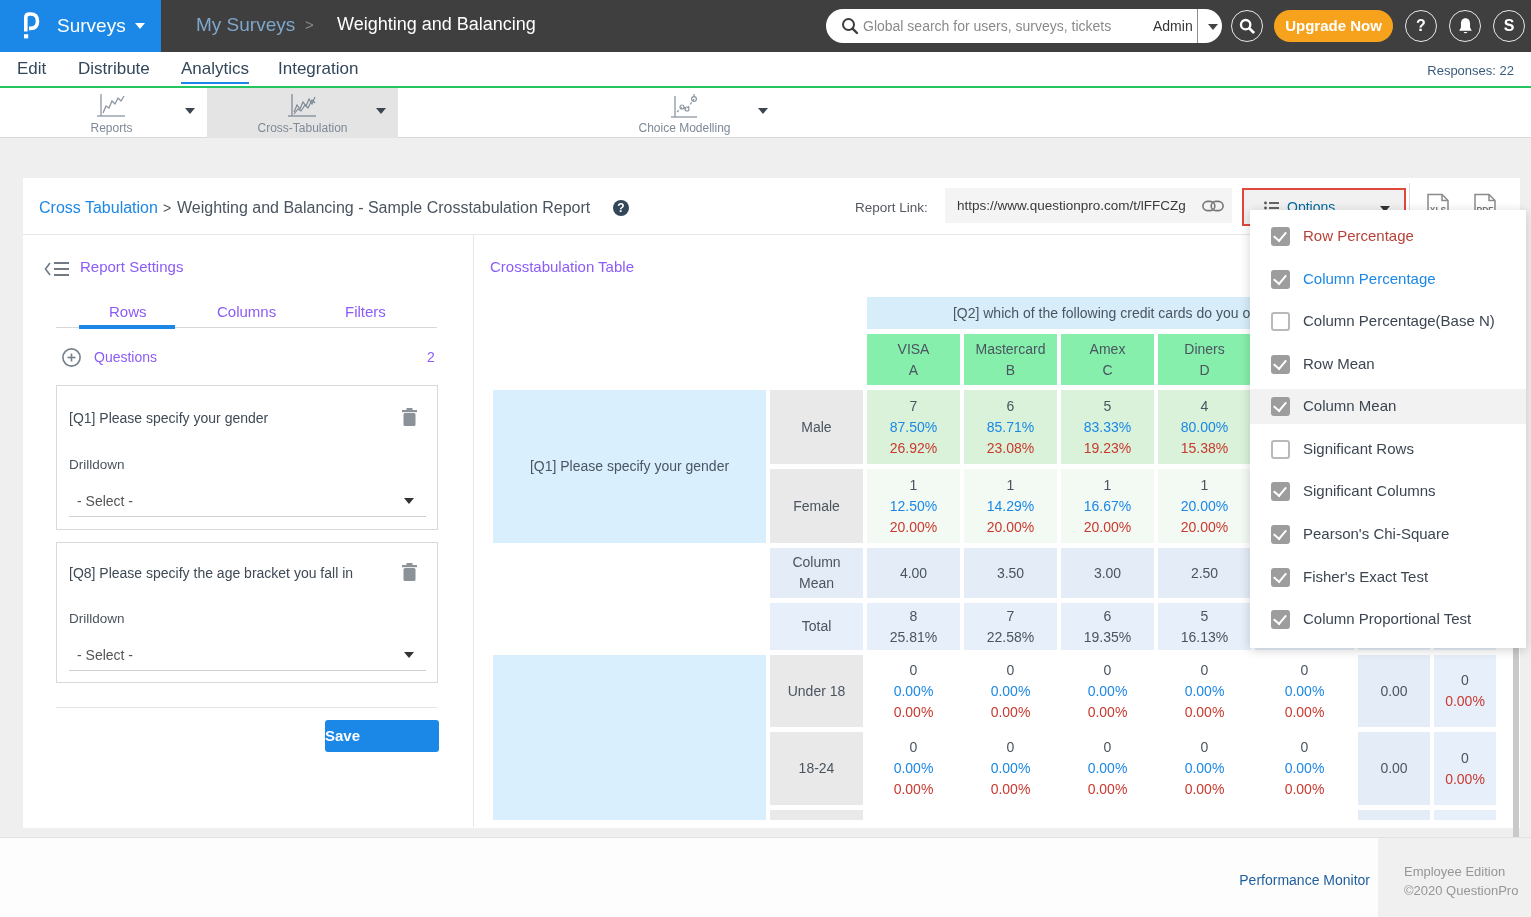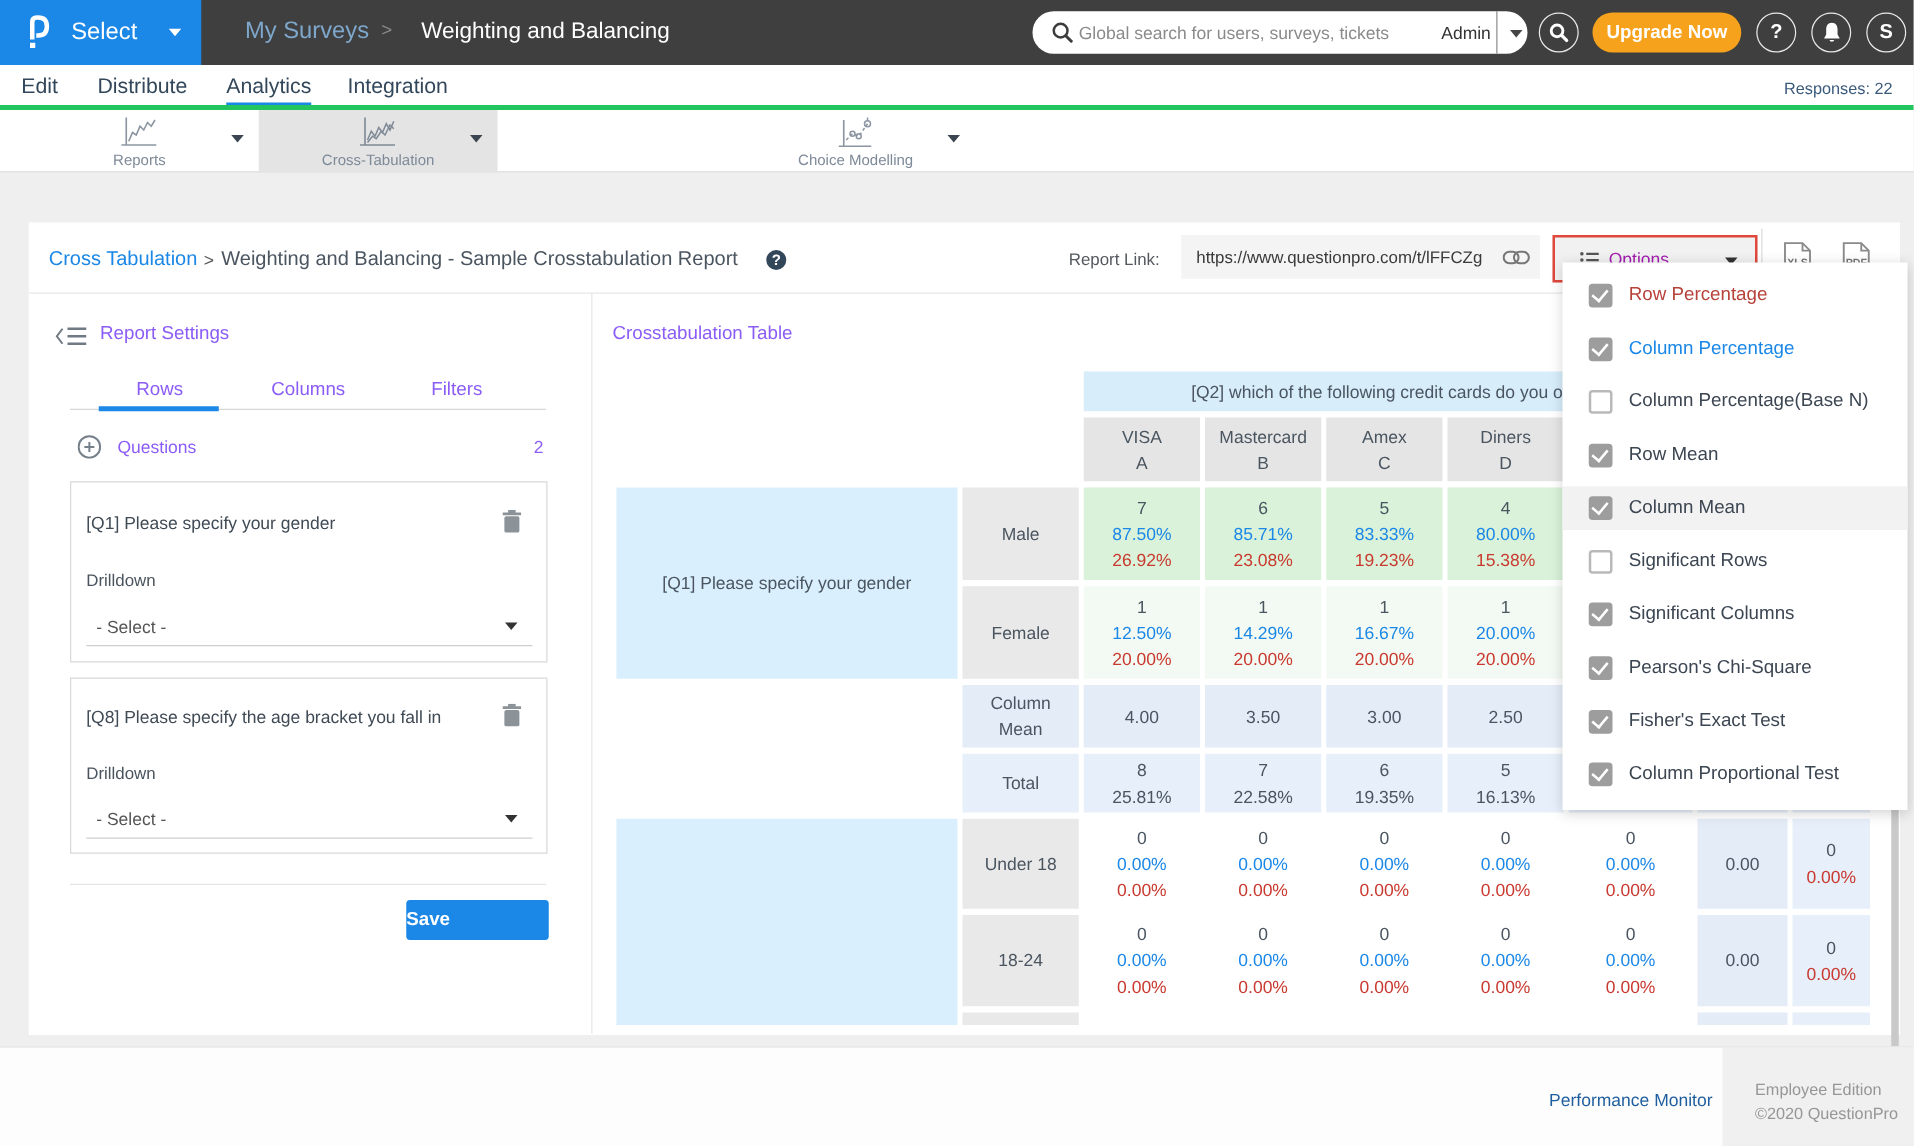--- a/index.html
+++ b/index.html
@@ -16,21 +16,21 @@
 #crumbsep { position:absolute; left:305px; top:16px; font-size:15px; color:#8a8a8a; }
 #crumb2 { position:absolute; left:337px; top:14px; font-size:18px; color:#fff;text-align:right; }
 #searchpill { position:absolute; left:826px; top:9px; width:396px; height:34px; background:#fff; border-radius:17px;text-align:center; }
 #searchpill .ph { position:absolute; left:37px; top:9px; font-size:14px; color:#8a8a8a; }
 #searchpill .adm { position:absolute; left:327px; top:9px; font-size:14px; color:#333; }
 #searchpill .vsep { position:absolute; left:371px; top:0px; width:1px; height:34px; background:#8f8f8f; }
 #searchpill .caret { position:absolute; left:382px; top:15px; border-top-color:#444; }
 .circbtn { position:absolute; width:32px; height:32px; border:1px solid #e8e8e8; border-radius:50%; top:10px; color:#fff; text-align:center; font-size:16px; font-weight:bold; line-height:30px; }
 #upgrade { position:absolute; left:1274px; top:10px; width:119px; height:32px; background:#f6a21d; border-radius:16px; color:#fff; font-size:15px; font-weight:bold; text-align:center; line-height:32px; }
 
-#navrow { position:absolute; left:0; top:52px; width:1531px; height:36px; background:#fff; border-bottom:4px solid #22c55e; }
+#navrow { position:absolute; left:0; top:52px; width:1531px; height:36px; background:#fff; border-bottom:2px solid #22c55e; }
 #navrow .tab { position:absolute; top:7px; font-size:17px; color:#33475b; }
 #navrow .resp { position:absolute; right:17px; top:11px; font-size:13px; color:#3a5a7c; }
 
 #toolbar { position:absolute; left:0; top:88px; width:1531px; height:50px; background:#fff; border-bottom:1px solid #d9d9d9; }
 .tool { position:absolute; top:0; width:191px; height:50px; }
 .tool .lbl { position:absolute; width:100%; text-align:center; top:33px; font-size:12px; color:#7e8a98; }
 .tool .caret { position:absolute; right:12px; top:20px; border-top-color:#3c4652; }
 .tool svg { position:absolute; left:50%; margin-left:-15px; top:4px; }
 
 #card { position:absolute; left:23px; top:178px; width:1497px; height:650px; background:#fff; }
@@ -41,21 +41,21 @@
 
 .ptxt { color:#8b5cf6; }
 #savebtn { position:absolute; left:302px; top:542px; width:114px; height:32px; background:#1b87e6; border-radius:3px; color:#fff; font-size:15px; font-weight:bold; text-align:left; line-height:32px; }
 .qcard { position:absolute; left:33px; width:382px; border:1px solid #d9d9d9; background:#fff; }
 .selline { position:absolute; left:12px; right:11px; height:1px; background:#cfcfcf; }
 
 #tblwrap { position:absolute; left:470px; top:119px; width:1010px; height:523px; overflow:hidden; }
 #tgrid { display:grid; grid-template-columns:273px 93px 93px 93px 93px 93px 99px 72px 62px; grid-template-rows:32px 51px 74px 74px 50px 47px 72px 73px 40px; column-gap:4px; row-gap:5px; }
 #tgrid > div { font-size:14px; color:#4a5560; display:flex; flex-direction:column; align-items:center; justify-content:center; line-height:21px; text-align:center; }
 .band { background:#d7edfa; }
-.ghdr { background:#e5e5e5; }
+.ghdr { background:#86efac; }
 .glab { background:#e9e9e9; }
 .bigc { background:#d9effd; }
 .grn  { background:#d9f2d9; }
 .pgrn { background:#f3faf3; }
 .lav  { background:#e4ecf8; }
 .lav2 { background:#e6effa; }
 .bpc { color:#1b87e6; }
 .rpc { color:#c9392f; }
 
 #ddpanel { position:absolute; left:1250px; top:210px; width:276px; height:438px; background:#fff; box-shadow:0 2px 10px rgba(0,0,0,0.18); z-index:50; }
@@ -72,21 +72,21 @@
 </head>
 <body>
 <div id="page">
 
 <div id="topbar">
   <div id="logoblk">
     <svg width="18" height="32" viewBox="0 0 18 32" style="position:absolute;left:23px;top:7px">
       <path d="M2.8 24.5 L2.8 10.5 Q2.8 7 6.5 7 L7.5 7 Q14.5 7 14.5 14.2 Q14.5 21.4 7.5 21.4 L6 21.4" fill="none" stroke="#fff" stroke-width="3.6"></path>
       <rect x="1" y="27.2" width="4.2" height="4.2" fill="#fff"></rect>
     </svg>
-    <span class="txt">Select</span>
+    <span class="txt">Surveys</span>
     <span class="caret"></span>
   </div>
   <span id="crumb1">My Surveys</span>
   <span id="crumbsep">&gt;</span>
   <span id="crumb2">Weighting and Balancing</span>
   <div id="searchpill">
     <svg width="20" height="20" viewBox="0 0 20 20" style="position:absolute;left:14px;top:7px">
       <circle cx="8.5" cy="8.5" r="5.5" fill="none" stroke="#3c3c3c" stroke-width="2"></circle>
       <line x1="12.8" y1="12.8" x2="17" y2="17" stroke="#3c3c3c" stroke-width="2.4" stroke-linecap="round"></line>
     </svg>
@@ -171,21 +171,21 @@
     </div>
     <div class="abs" style="left:1219px;top:10px;width:164px;height:38px;border:2px solid #e0473d;background:#f1f1f1">
       <svg width="16" height="14" viewBox="0 0 16 14" style="position:absolute;left:20px;top:11px">
         <circle cx="1.5" cy="2" r="1.4" fill="#555"></circle>
             <circle cx="1.5" cy="7" r="1.4" fill="#555"></circle>
             <circle cx="1.5" cy="12" r="1.4" fill="#555"></circle>
         <line x1="5" y1="2" x2="15" y2="2" stroke="#555" stroke-width="1.8"></line>
         <line x1="5" y1="7" x2="15" y2="7" stroke="#555" stroke-width="1.8"></line>
         <line x1="5" y1="12" x2="15" y2="12" stroke="#555" stroke-width="1.8"></line>
       </svg>
-      <span class="abs" style="left:43px;top:9px;font-size:14px;color:#a21caf">Options</span>
+      <span class="abs" style="left:43px;top:9px;font-size:14px;color:#0369a1">Options</span>
       <span class="caret abs" style="right:14px;top:16px"></span>
     </div>
     <div class="abs" style="left:1386px;top:5px;width:1px;height:42px;background:#dcdcdc"></div>
     <svg width="26" height="26" viewBox="0 0 26 26" style="position:absolute;left:1402px;top:15px">
       <path d="M3 1.5 L17 1.5 L23 7.5 L23 24.5 L3 24.5 Z" fill="none" stroke="#8a8a8a" stroke-width="1.5"></path>
       <path d="M17 1.5 L17 7.5 L23 7.5" fill="none" stroke="#8a8a8a" stroke-width="1.5"></path>
       <text x="13" y="20" font-size="8.5" font-weight="bold" fill="#777" text-anchor="middle" font-family="Liberation Sans">XLS</text>
     </svg>
     <svg width="26" height="26" viewBox="0 0 26 26" style="position:absolute;left:1449px;top:15px">
       <path d="M3 1.5 L17 1.5 L23 7.5 L23 24.5 L3 24.5 Z" fill="none" stroke="#8a8a8a" stroke-width="1.5"></path>

